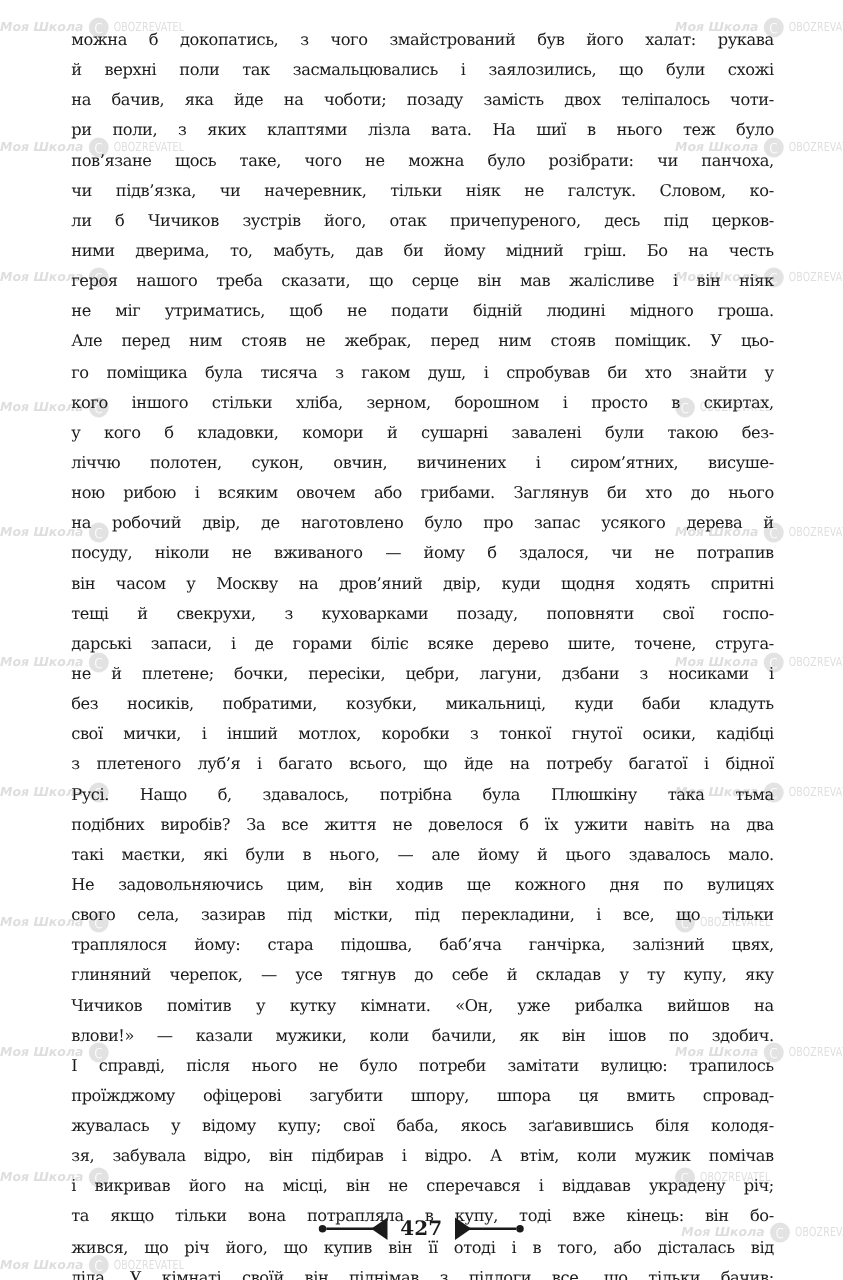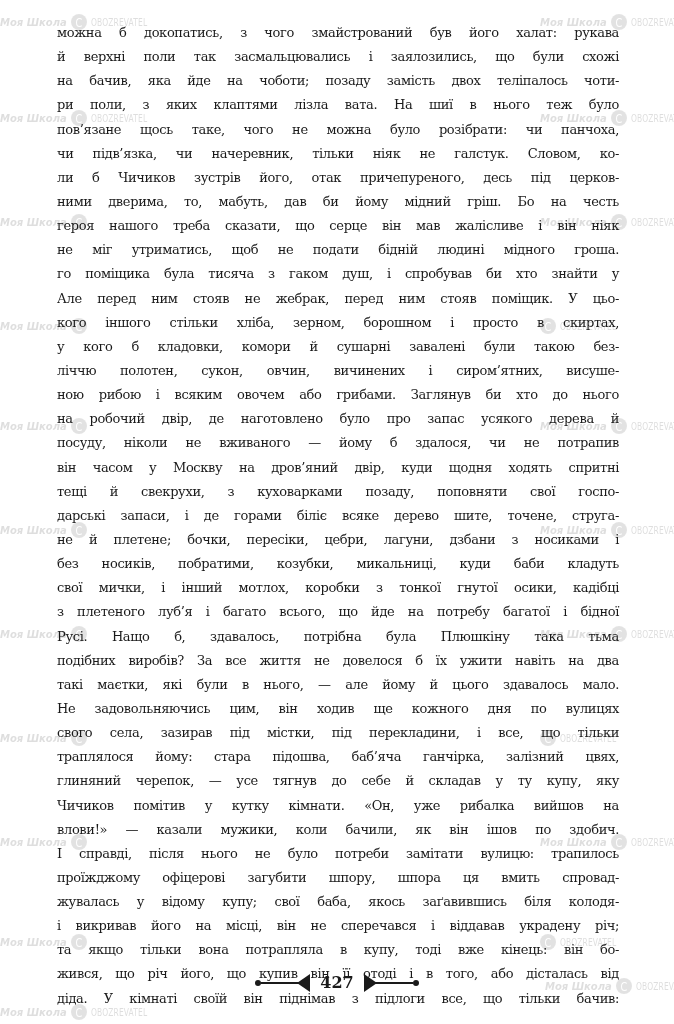--- a/index.html
+++ b/index.html
@@ -225,22 +225,22 @@
     <div class="line">можна б докопатись, з чого змайстрований був його халат: рукава</div>
     <div class="line">й верхні поли так засмальцювались і заялозились, що були схожі</div>
     <div class="line">на бачив, яка йде на чоботи; позаду замість двох теліпалось чоти-</div>
     <div class="line">ри поли, з яких клаптями лізла вата. На шиї в нього теж було</div>
     <div class="line">пов’язане щось таке, чого не можна було розібрати: чи панчоха,</div>
     <div class="line">чи підв’язка, чи начеревник, тільки ніяк не галстук. Словом, ко-</div>
     <div class="line">ли б Чичиков зустрів його, отак причепуреного, десь під церков-</div>
     <div class="line">ними дверима, то, мабуть, дав би йому мідний гріш. Бо на честь</div>
     <div class="line">героя нашого треба сказати, що серце він мав жалісливе і він ніяк</div>
     <div class="line">не міг утриматись, щоб не подати бідній людині мідного гроша.</div>
+    <div class="line">Але перед ним стояв не жебрак, перед ним стояв поміщик. У цьо-</div>
     <div class="line">го поміщика була тисяча з гаком душ, і спробував би хто знайти у</div>
-    <div class="line">Але перед ним стояв не жебрак, перед ним стояв поміщик. У цьо-</div>
     <div class="line">кого іншого стільки хліба, зерном, борошном і просто в скиртах,</div>
     <div class="line">у кого б кладовки, комори й сушарні завалені були такою без-</div>
     <div class="line">ліччю полотен, сукон, овчин, вичинених і сиром’ятних, висуше-</div>
     <div class="line">ною рибою і всяким овочем або грибами. Заглянув би хто до нього</div>
     <div class="line">на робочий двір, де наготовлено було про запас усякого дерева й</div>
     <div class="line">посуду, ніколи не вживаного — йому б здалося, чи не потрапив</div>
     <div class="line">він часом у Москву на дров’яний двір, куди щодня ходять спритні</div>
     <div class="line">тещі й свекрухи, з куховарками позаду, поповняти свої госпо-</div>
     <div class="line">дарські запаси, і де горами біліє всяке дерево шите, точене, струга-</div>
     <div class="line">не й плетене; бочки, пересіки, цебри, лагуни, дзбани з носиками і</div>
@@ -252,20 +252,21 @@
     <div class="line">такі маєтки, які були в нього, — але йому й цього здавалось мало.</div>
     <div class="line">Не задовольняючись цим, він ходив ще кожного дня по вулицях</div>
     <div class="line">свого села, зазирав під містки, під перекладини, і все, що тільки</div>
     <div class="line">траплялося йому: стара підошва, баб’яча ганчірка, залізний цвях,</div>
     <div class="line">глиняний черепок, — усе тягнув до себе й складав у ту купу, яку</div>
     <div class="line">Чичиков помітив у кутку кімнати. «Он, уже рибалка вийшов на</div>
     <div class="line">влови!» — казали мужики, коли бачили, як він ішов по здобич.</div>
     <div class="line">І справді, після нього не було потреби замітати вулицю: трапилось</div>
     <div class="line">проїжджому офіцерові загубити шпору, шпора ця вмить спровад-</div>
     <div class="line">жувалась у відому купу; свої баба, якось заґавившись біля колодя-</div>
+    <div class="line">зя, забувала відро, він підбирав і відро. А втім, коли мужик помічав</div>
     <div class="line">і викривав його на місці, він не сперечався і віддавав украдену річ;</div>
     <div class="line">та якщо тільки вона потрапляла в купу, тоді вже кінець: він бо-</div>
     <div class="line">жився, що річ його, що купив він її отоді і в того, або дісталась від</div>
     <div class="line">діда. У кімнаті своїй він піднімав з підлоги все, що тільки бачив:</div>
 
   </div>
 
   <div class="footer">
     <span class="dot"></span>
     <span class="rule"></span>

